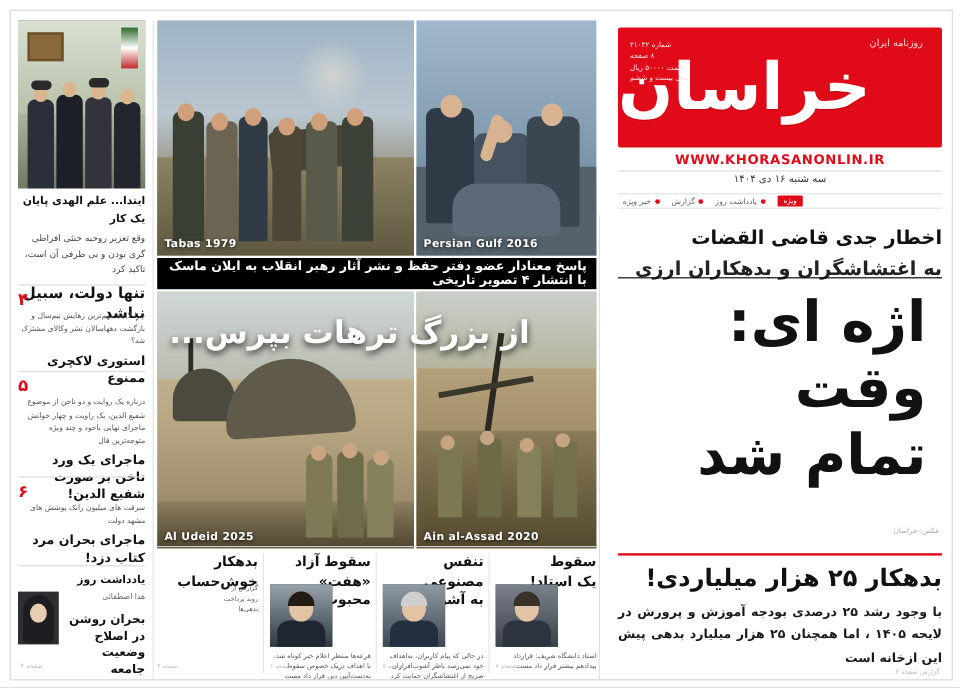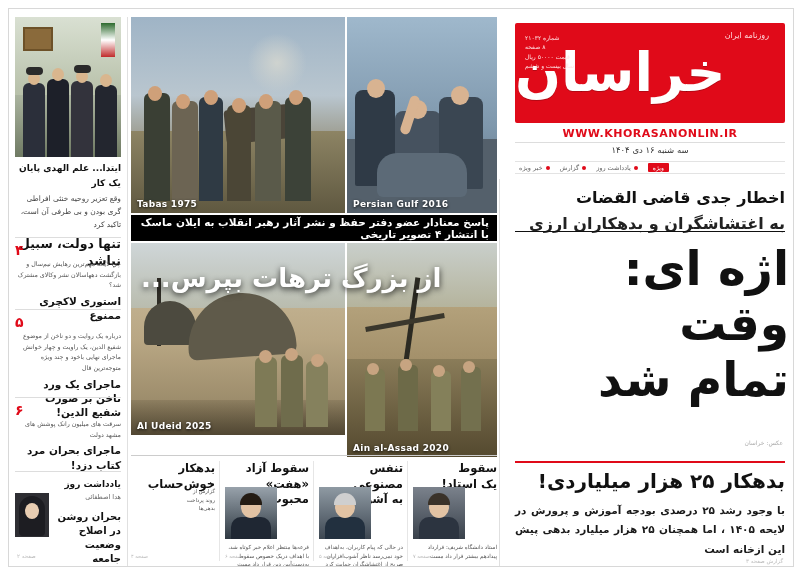--- a/index.html
+++ b/index.html
@@ -54,21 +54,21 @@
   .thinbar .chip{background:#e00a19;color:#fff;padding:1px 5px;font-size:6px;border-radius:1px;}
   .thinbar .dot{display:inline-block;width:4px;height:4px;background:#e00a19;border-radius:50%;margin-left:3px;}
   
   .kicker{
     position:absolute;right:8px;top:176px;width:270px;direction:rtl;text-align:right;
     font-size:16px;line-height:1.65;color:#111;font-weight:bold;
   }
   .kicker .l2{color:#222;}
   .hl-rule{position:absolute;right:8px;top:222px;width:270px;height:1px;background:#111;}
   .mega{
-    position:absolute;right:4px;top:232px;width:270px;direction:rtl;text-align:right;
+    position:absolute;right:21px;top:232px;width:270px;direction:rtl;text-align:right;
     font-size:47px;line-height:1.18;font-weight:bold;color:#111;letter-spacing:-1px;
   }
   .mega-credit{
     position:absolute;right:10px;top:430px;font-size:6px;color:#aaa;direction:rtl;
   }
   .red-rule{position:absolute;right:8px;top:452px;width:270px;height:2px;background:#e00a19;}
   .sub-head{
     position:absolute;right:8px;top:460px;width:270px;direction:rtl;text-align:right;
     font-size:20px;font-weight:bold;color:#111;
   }
@@ -155,21 +155,21 @@
   .p2 .kneel{position:absolute;left:30px;bottom:8%;width:90px;height:44px;background:#5c6a77;border-radius:20px 20px 6px 6px;}
   .p2 .hd{position:absolute;width:18px;height:19px;border-radius:50%;background:#d8b391;}
   .p2 .arm{position:absolute;width:10px;height:40px;background:#d8b391;border-radius:6px;transform:rotate(18deg);}
   
   .banner{
     left:0;top:198px;width:366px;height:26px;background:#000000;position:absolute;
     display:flex;align-items:center;justify-content:flex-end;direction:rtl;
     color:#fff;font-size:10.5px;font-weight:bold;padding:0 8px;box-sizing:border-box;
   }
   
-  .p4{left:0;top:226px;width:214px;height:192px;background:linear-gradient(180deg,#cdbfa0 0%,#b9a784 50%,#8d7e5e 100%);}
+  .p4{left:0;top:226px;width:214px;height:214px;background:linear-gradient(180deg,#cdbfa0 0%,#b9a784 50%,#8d7e5e 100%);}
   .p4 .sky{position:absolute;left:0;right:0;top:0;height:34%;background:linear-gradient(180deg,#cfd6d8,#b9bcae);}
   .p4 .dome{
     position:absolute;left:26%;top:26%;width:108px;height:64px;background:#5f5a4a;
     border-radius:54px 54px 8px 8px;transform:rotate(-4deg);
   }
   .p4 .dome2{position:absolute;left:6%;top:30%;width:52px;height:44px;background:#4c4a3f;border-radius:26px 26px 4px 4px;}
   .p4 .mast{position:absolute;left:12%;top:18%;width:4px;height:68px;background:#2f2d26;}
   .p4 .sold{position:absolute;bottom:4%;border-radius:6px 6px 0 0;}
   .p4 .a1{left:58%;width:22px;height:70px;background:#7e7a56;}
   .p4 .a2{left:70%;width:22px;height:72px;background:#6f6c4c;}
@@ -336,21 +336,21 @@
           <div class="man m3"></div>
         <div class="man m4"></div>
           <div class="man m5"></div>
           <div class="man m6"></div>
         <div class="hd" style="left:8%;bottom:calc(6% + 100px)"></div>
         <div class="hd" style="left:21%;bottom:calc(6% + 92px)"></div>
         <div class="hd" style="left:34%;bottom:calc(6% + 96px)"></div>
         <div class="hd" style="left:47%;bottom:calc(6% + 88px)"></div>
         <div class="hd" style="left:60%;bottom:calc(6% + 92px)"></div>
         <div class="hd" style="left:74%;bottom:calc(6% + 96px)"></div>
-        <div class="cap">Tabas 1975</div>
+        <div class="cap">Tabas 1979</div>
       </div>
 
       <div class="ph p2">
         <div class="deck"></div>
         <div class="sailor s1"></div>
           <div class="sailor s2"></div>
           <div class="sailor s3"></div>
         <div class="kneel"></div>
         <div class="hd" style="left:20px;bottom:calc(14% + 88px)"></div>
         <div class="hd" style="left:62px;bottom:calc(10% + 74px)"></div>

